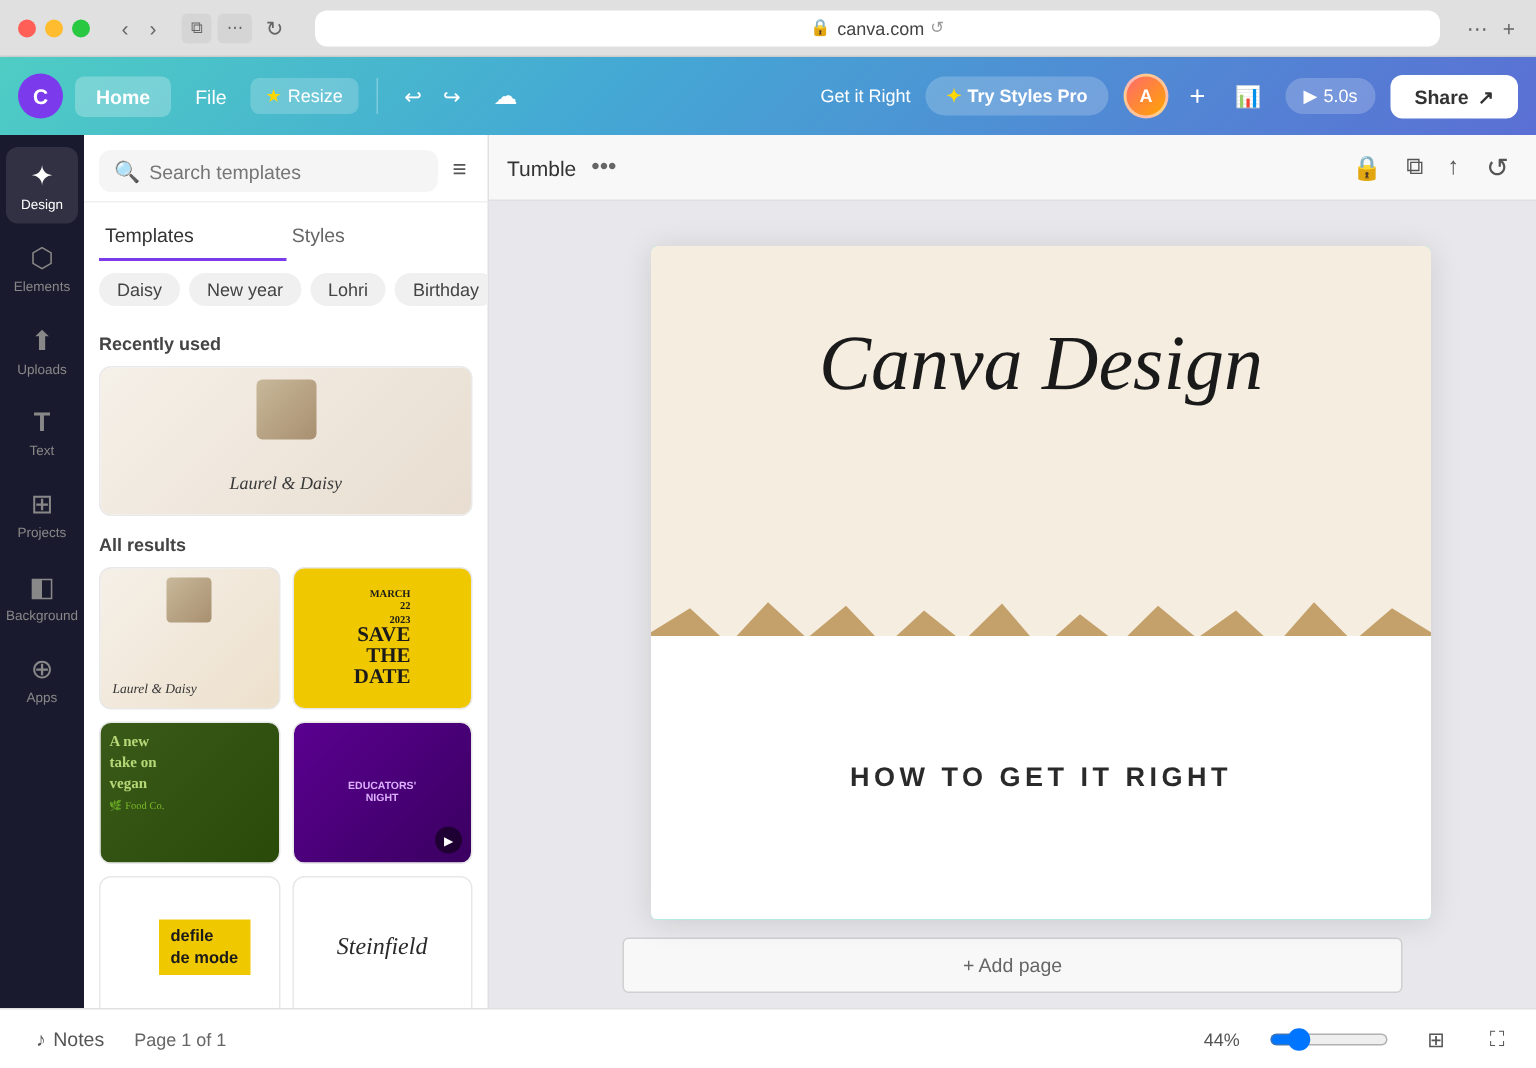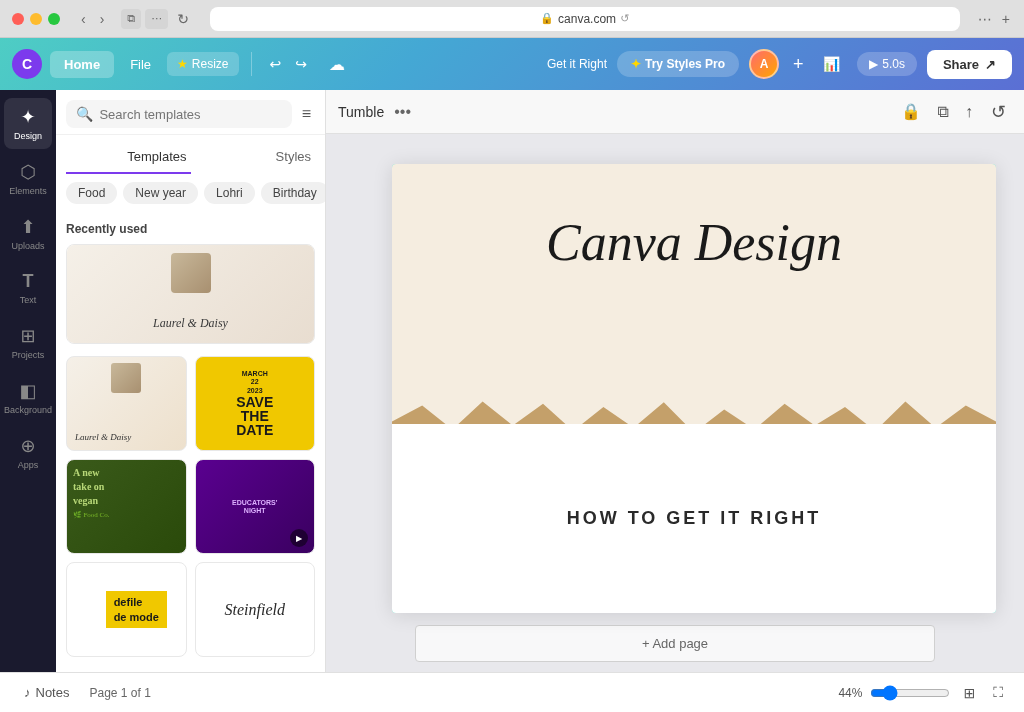--- a/index.html
+++ b/index.html
@@ -197,21 +197,21 @@
     }
     .filter-btn { background: none; border: none; cursor: pointer; color: #555; font-size: 16px; padding: 4px; }
 
     .panel-tabs {
       display: flex;
       padding: 6px 10px 0;
       gap: 0;
     }
     .panel-tab {
       flex: 1;
-      text-align: right;
+      text-align: left;
       padding: 8px 4px;
       font-size: 13px;
       font-weight: 500;
       color: #666;
       cursor: pointer;
       border-bottom: 2px solid transparent;
     }
     .panel-tab.active { color: #333; border-bottom: 2px solid #7c3aed; }
 
     .filter-chips {
@@ -318,21 +318,21 @@
       overflow-y: auto;
       display: flex;
       flex-direction: column;
       align-items: center;
       padding: 30px 20px 10px;
     }
     .canvas-scroll::-webkit-scrollbar { width: 6px; }
     .canvas-scroll::-webkit-scrollbar-thumb { background: #ccc; border-radius: 3px; }
 
     .design-canvas {
-      width: 604px;
+      width: 520px;
       height: 520px;
       background: #5eead4;
       border-radius: 4px;
       box-shadow: 0 2px 20px rgba(0,0,0,0.12);
       position: relative;
       overflow: hidden;
       cursor: pointer;
       margin-left: 38px;
     }
     .canvas-top-section {
@@ -397,21 +397,21 @@
       height: 40px;
       background: white;
       border-top: 1px solid #e0e0e0;
       display: flex;
       align-items: center;
       padding: 0 16px;
       gap: 8px;
     }
     .notes-btn { background: none; border: none; cursor: pointer; color: #555; font-size: 13px; display: flex; align-items: center; gap: 5px; padding: 4px 8px; border-radius: 6px; }
     .page-info { font-size: 12px; color: #666; margin-left: 4px; }
-    .bottom-right { margin-left: auto; display: flex; align-items: center; gap: 8px; }
+    .bottom-right { margin-left: auto; display: flex; align-items: center; gap: 20px; }
     .zoom-info { font-size: 12px; color: #555; }
     .zoom-slider-wrap { display: flex; align-items: center; gap: 6px; }
     .zoom-slider { width: 80px; }
     .layout-btn { background: none; border: none; cursor: pointer; color: #555; font-size: 14px; padding: 3px 5px; border-radius: 4px; }
     .fullscreen-btn { background: none; border: none; cursor: pointer; color: #555; font-size: 14px; padding: 3px 5px; border-radius: 4px; }
   </style>
 </head>
 <body>
 
 <div class="browser-chrome">
@@ -521,21 +521,21 @@
       <div class="panel-tabs">
         <div class="panel-tab active">
           <span>Templates</span>
         </div>
         <div class="panel-tab">
           <span>Styles</span>
         </div>
       </div>
 
       <div class="filter-chips">
-        <button class="chip">Food</button>
+        <button class="chip">Daisy</button>
         <button class="chip">New year</button>
         <button class="chip">Lohri</button>
         <button class="chip">Birthday</button>
 
       </div>
 
       <div class="panel-scroll">
 
         <div class="recently-used">
           <div class="section-title">Recently used</div>
@@ -543,29 +543,30 @@
             <div class="thumb-bg-beige" style="height:100%;position:relative;overflow:hidden;">
               <div style="position:absolute;top:8px;left:50%;transform:translateX(-50%);width:40px;height:40px;background:linear-gradient(135deg,#c8b89a,#a89070);border-radius:4px;"></div>
               <div style="position:absolute;bottom:12px;left:50%;transform:translateX(-50%);white-space:nowrap;">
                 <span style="font-family:Georgia,serif;font-style:italic;font-size:12px;color:#3a3a3a;">Laurel &amp; Daisy</span>
               </div>
             </div>
           </div>
         </div>
 
         <div class="all-results">
+          <div class="section-title">All results</div>
           <div class="grid-2">
 
             <div class="thumb-card thumb-beige" style="position:relative;">
               <div style="position:absolute;top:6px;left:50%;transform:translateX(-50%);width:30px;height:30px;background:linear-gradient(135deg,#c8b89a,#a89070);border-radius:3px;"></div>
               <span class="thumb-script-small" style="font-family:Georgia,serif;font-style:italic;font-size:9px;color:#333;position:absolute;bottom:8px;left:8px;">Laurel &amp; Daisy</span>
             </div>
 
             <div class="thumb-card thumb-yellow-black">
-              <div style="text-align:center;padding:6px;">
+              <div style="text-align:right;padding:6px;font-family:Liberation Serif, serif;">
                 <div style="font-size:7px;color:#1a1a1a;font-weight:700;line-height:1.2;">MARCH<br>22<br>2023</div>
                 <div style="font-size:14px;color:#1a1a1a;font-weight:900;line-height:1.0;">SAVE<br>THE<br>DATE</div>
               </div>
             </div>
 
             <div class="thumb-card" style="background:linear-gradient(135deg,#3a5a1a,#2a4a0a);padding:6px;font-family:Liberation Serif, serif;">
               <div style="color:#b8d878;font-size:10px;font-weight:800;line-height:1.4;">A new<br>take on<br>vegan</div>
               <div style="color:#7ab828;font-size:7px;margin-top:3px;">🌿 Food Co.</div>
             </div>
 

